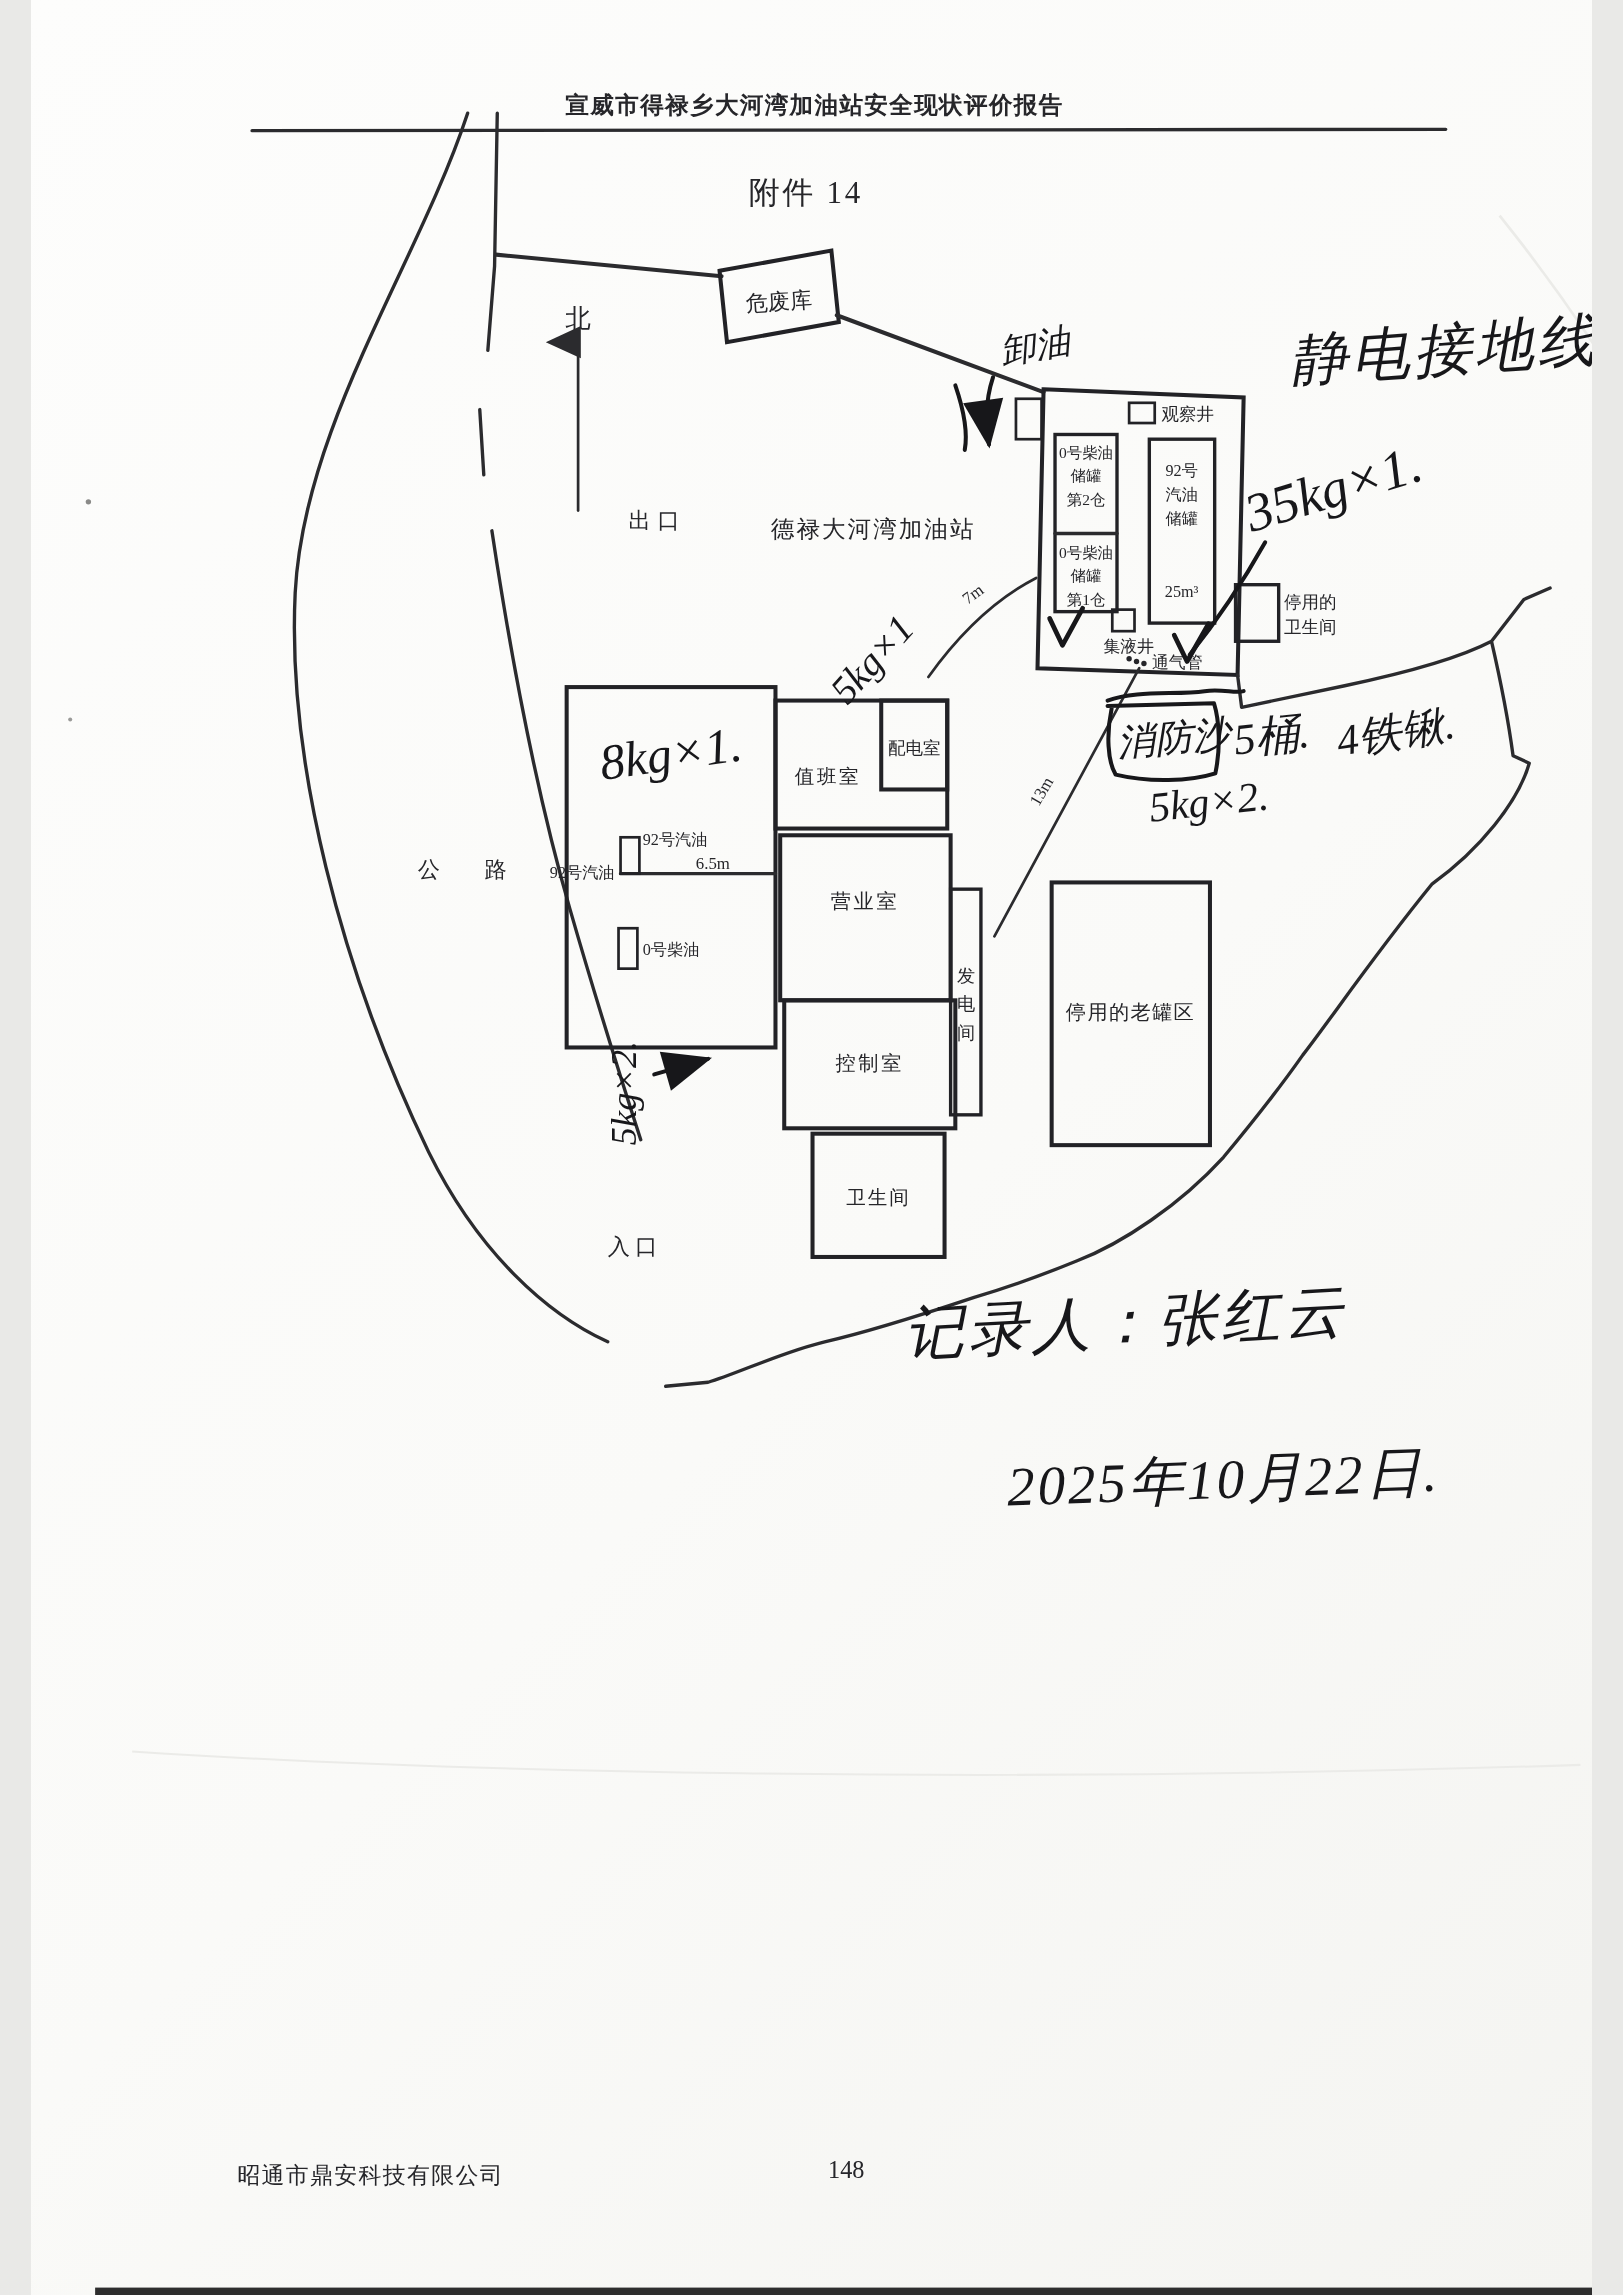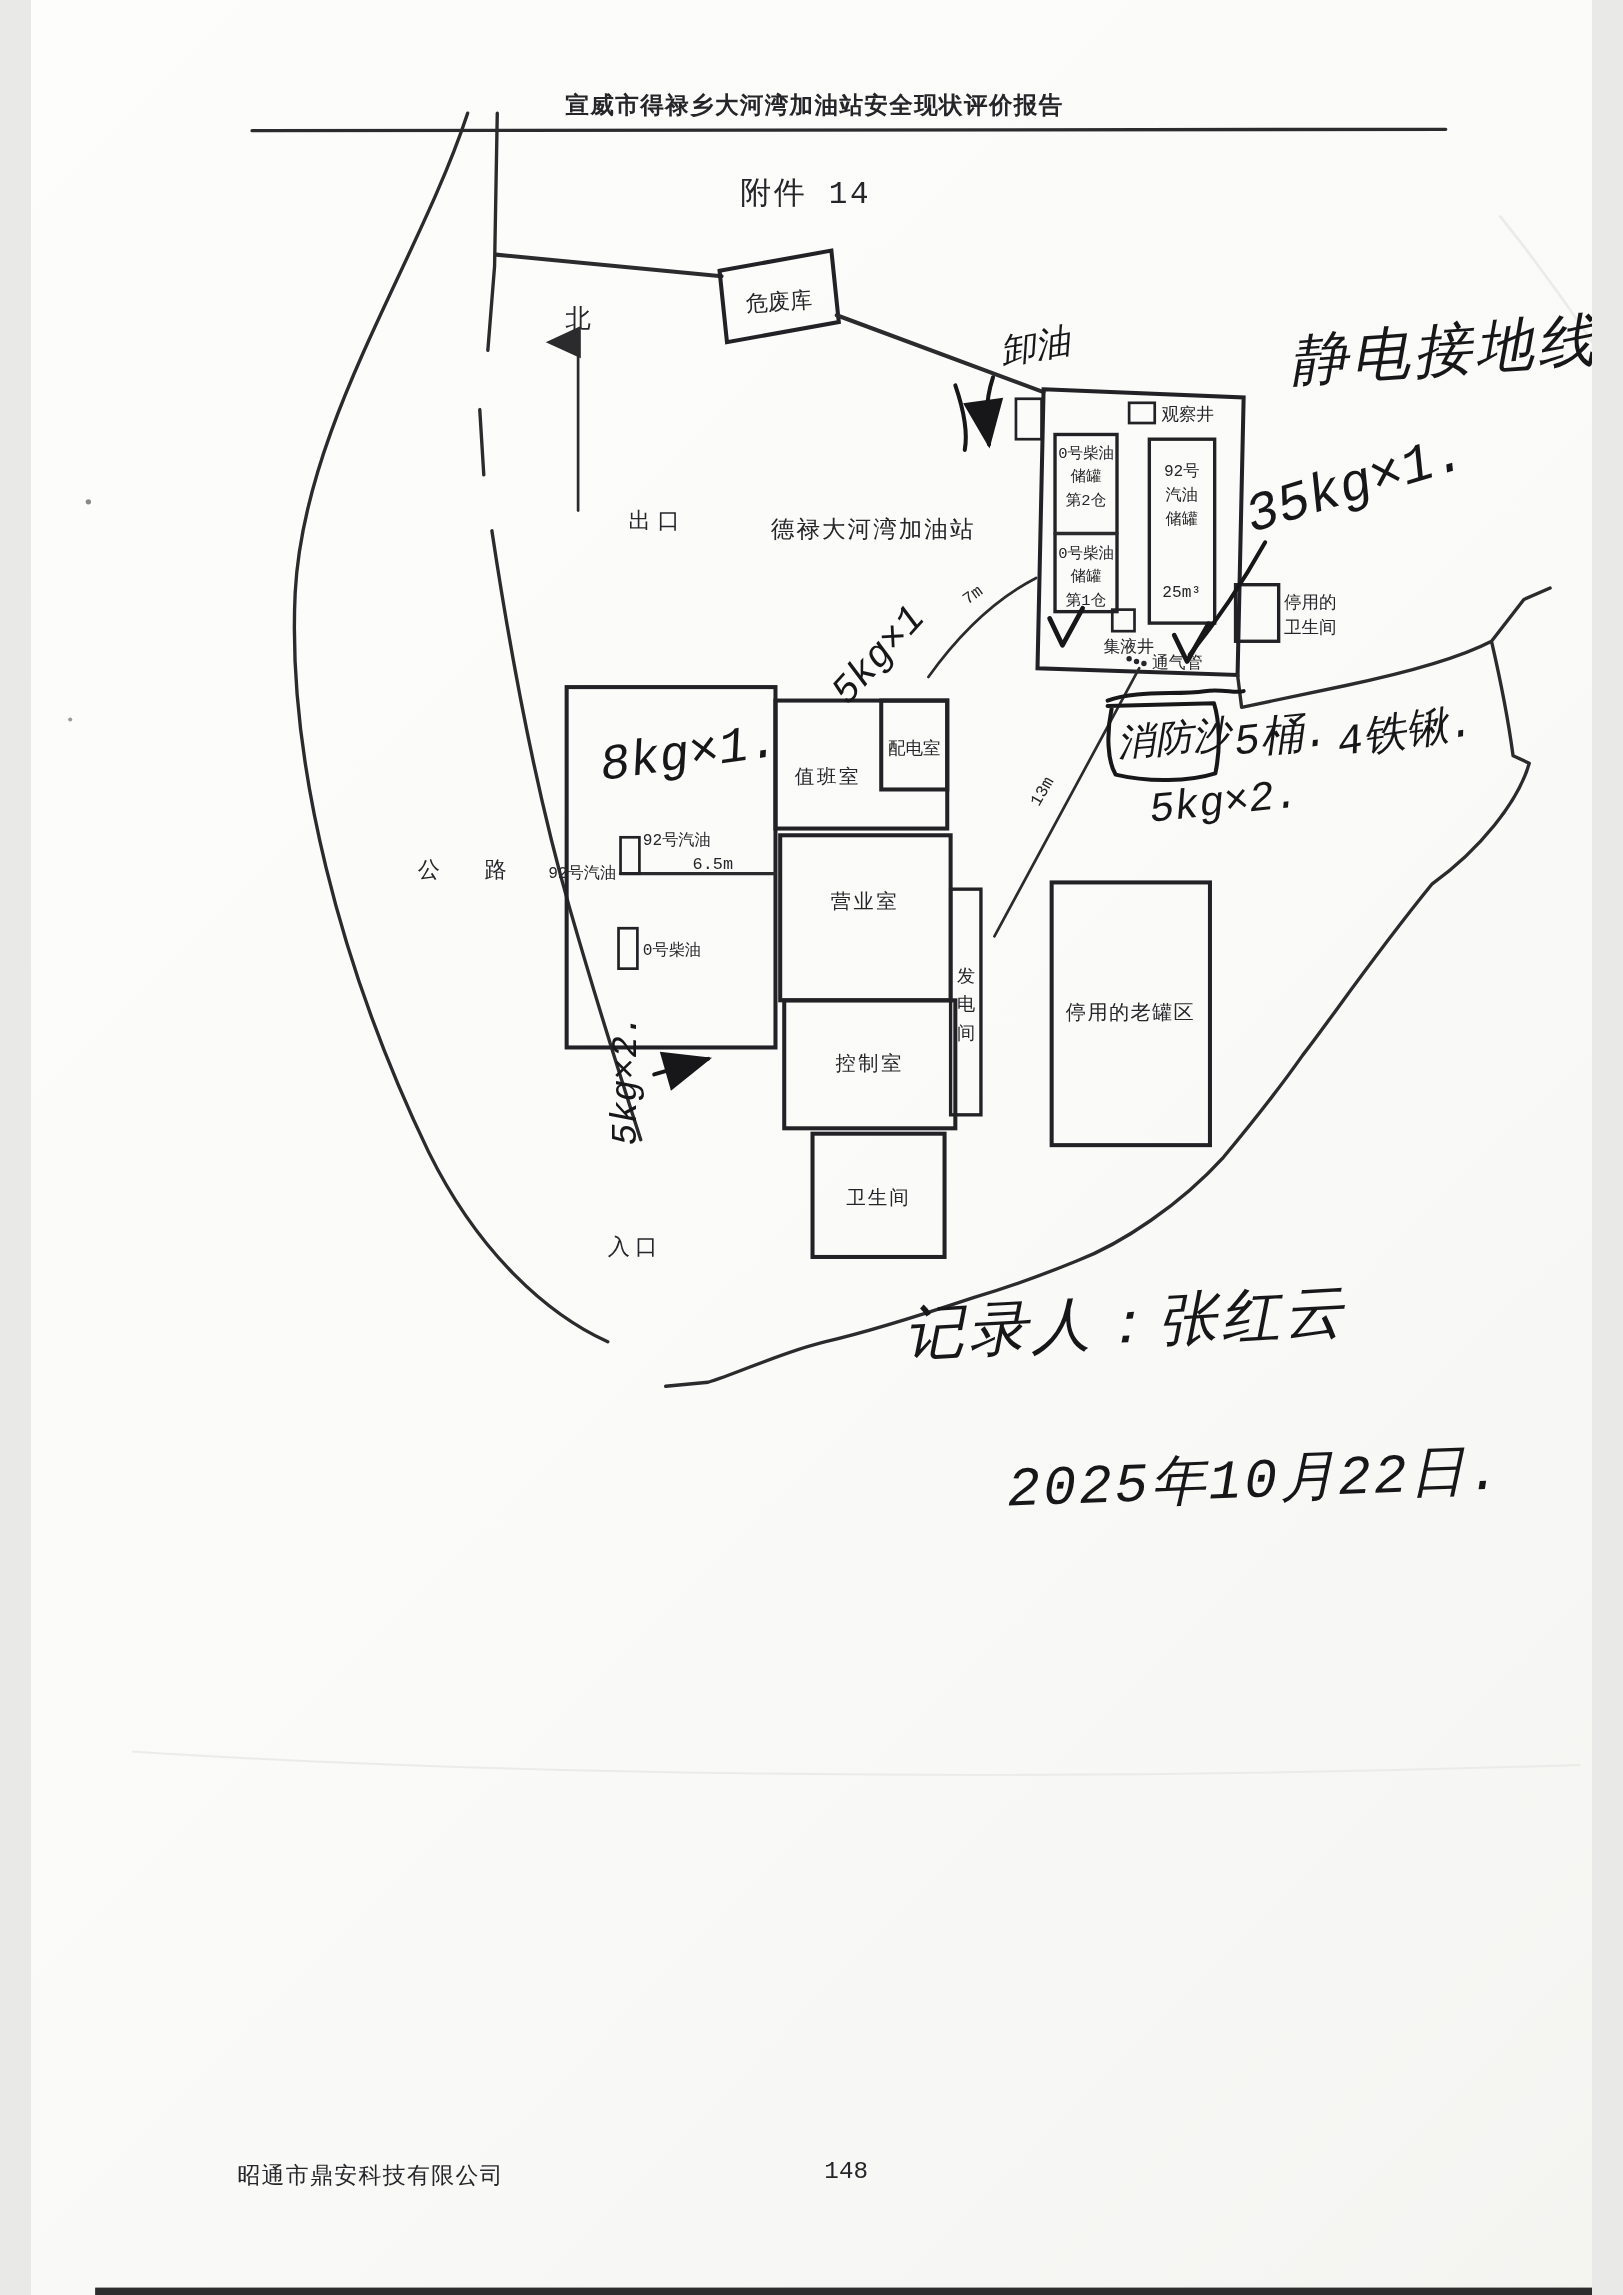--- a/index.html
+++ b/index.html
@@ -1,21 +1,21 @@
 <!DOCTYPE html>
 <html style="font-size:10.8px"><head>
 <meta charset="utf-8">
 <style>
   html,body{margin:0;padding:0;background:#e9e9e7;}
   .page{
     position:relative;
     width:1561px;height:2295px;
     margin:0 auto;
     background:linear-gradient(135deg,#fdfdfc 0%,#fafaf8 55%,#f4f4f1 100%);
-    font-family:Liberation Mono, monospace;
+    font-family:Liberation Serif, serif;
     overflow:hidden;
   }
   svg{position:absolute;inset:0;display:block;}
   .printed{fill:#26262a;}
   .hw{fill:#17171a;}
   .ln{stroke:#2b2b2e;fill:none;stroke-linecap:round;stroke-linejoin:round;}
   .box{stroke:#222226;fill:none;}
   .hwstroke{stroke:#17171a;fill:none;stroke-linecap:round;stroke-linejoin:round;}
   .crease{stroke:#ebebe8;fill:none;}
 </style>

